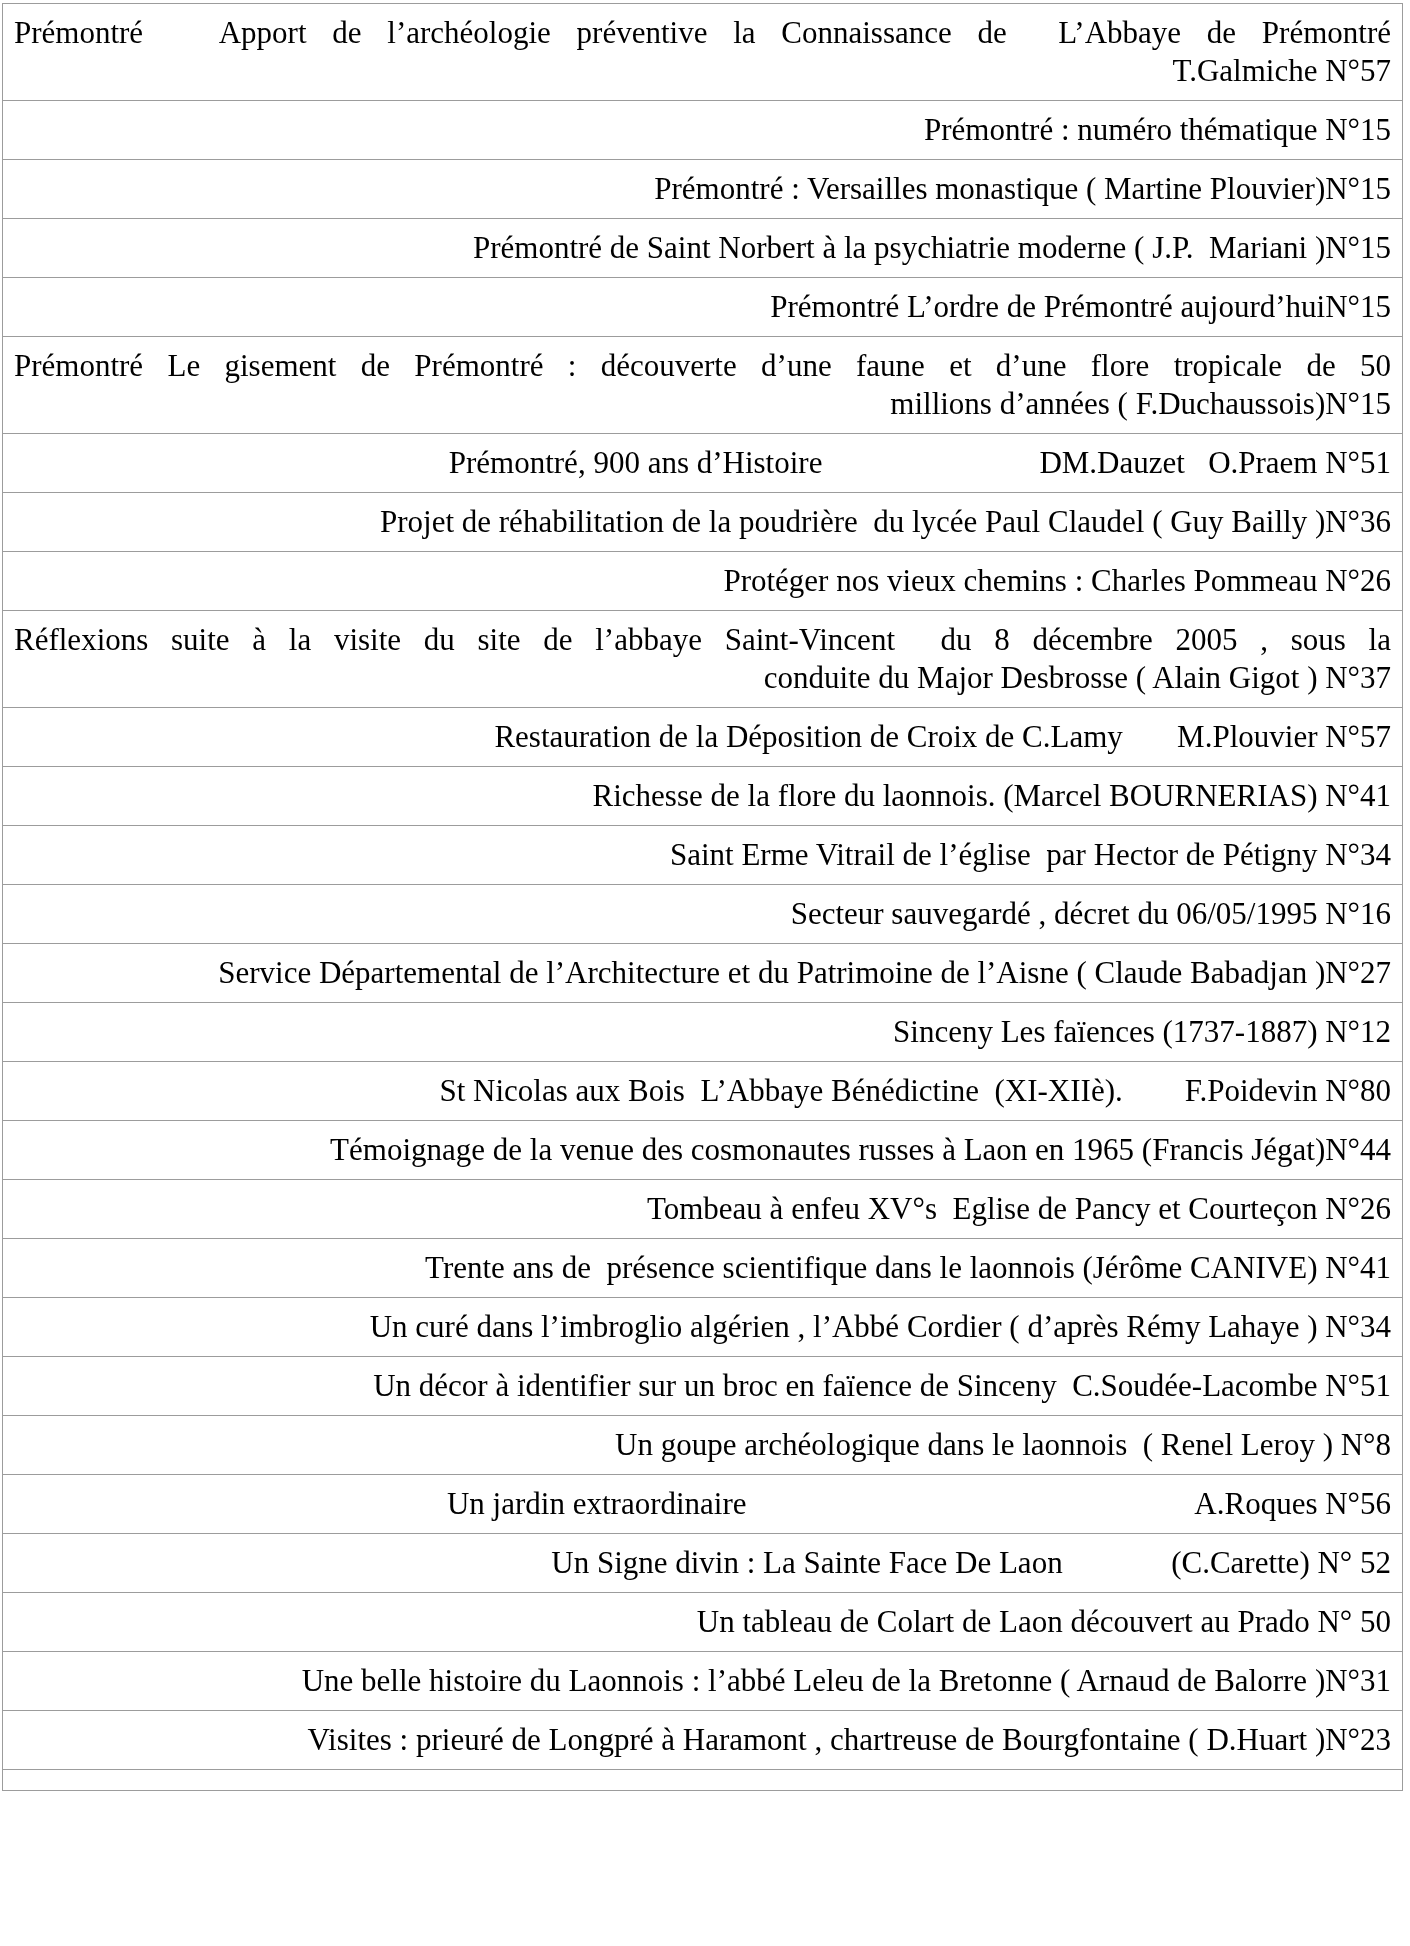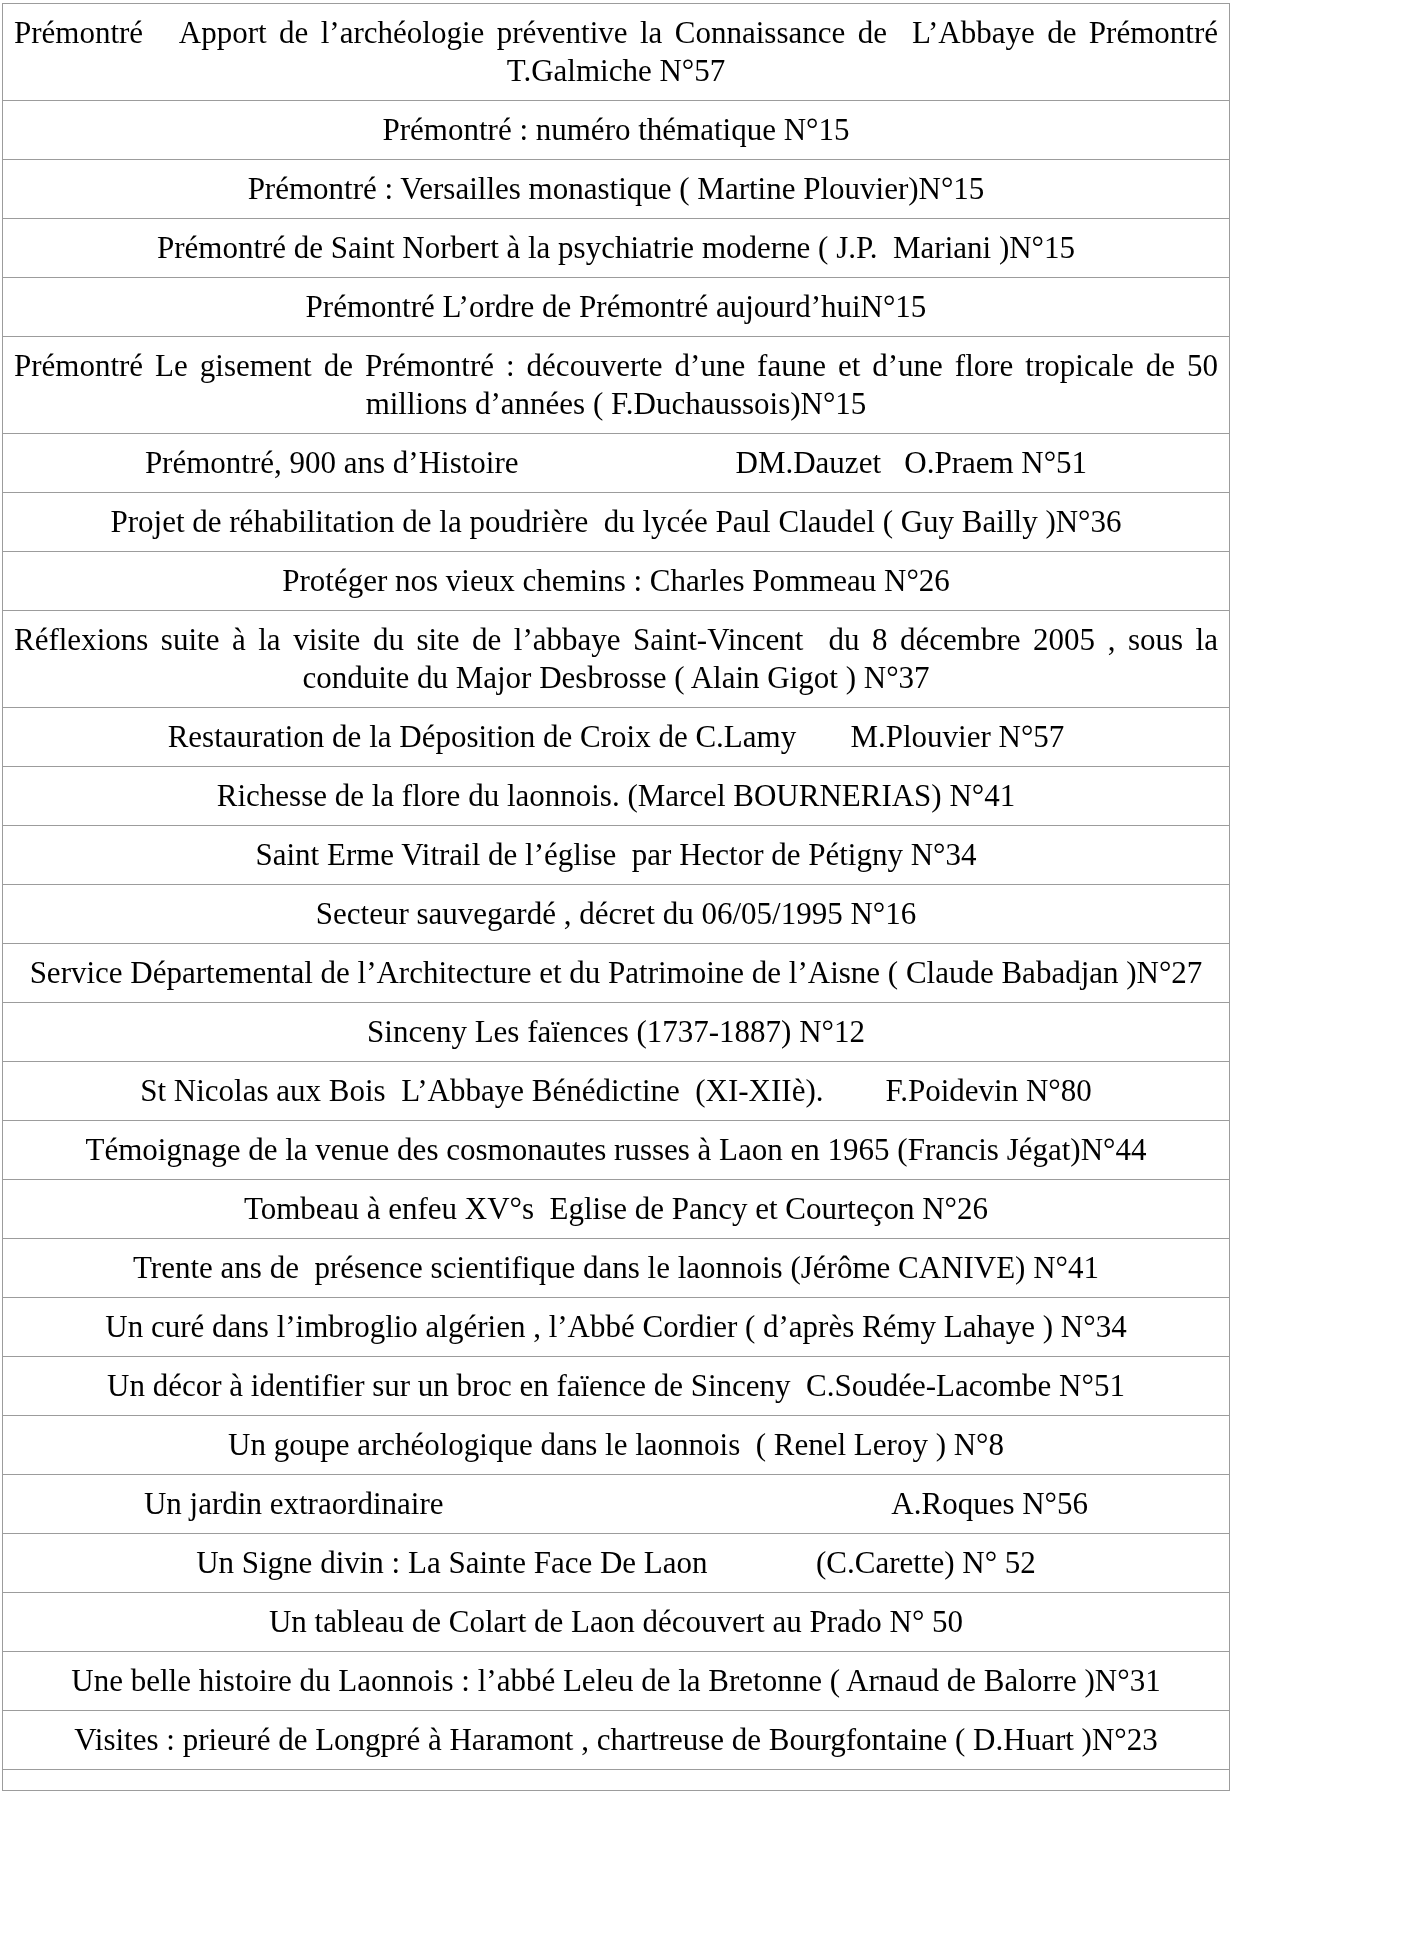--- a/index.html
+++ b/index.html
@@ -9,36 +9,36 @@
   }
   body {
     width: 1410px;
     height: 1946px;
     overflow: hidden;
     font-family: "Liberation Serif", serif;
   }
   table.index-table {
     border-collapse: collapse;
     table-layout: fixed;
-    width: 1228px;
+    width: 1401px;
     margin: 3px 0 0 2px;
   }
   table.index-table td {
     border: 1px solid #9c9c9c;
     padding: 10px 11px;
     vertical-align: top;
     background: #ffffff;
   }
   .line {
     font-size: 31px;
     line-height: 38px;
     color: #000000;
     white-space: pre-wrap;
     word-wrap: break-word;
-    text-align: center;
+    text-align: right;
   }
   .line.fill {
     text-align: justify;
     text-align-last: justify;
   }
 </style>
 </head>
 <body>
 
 <table class="index-table">

